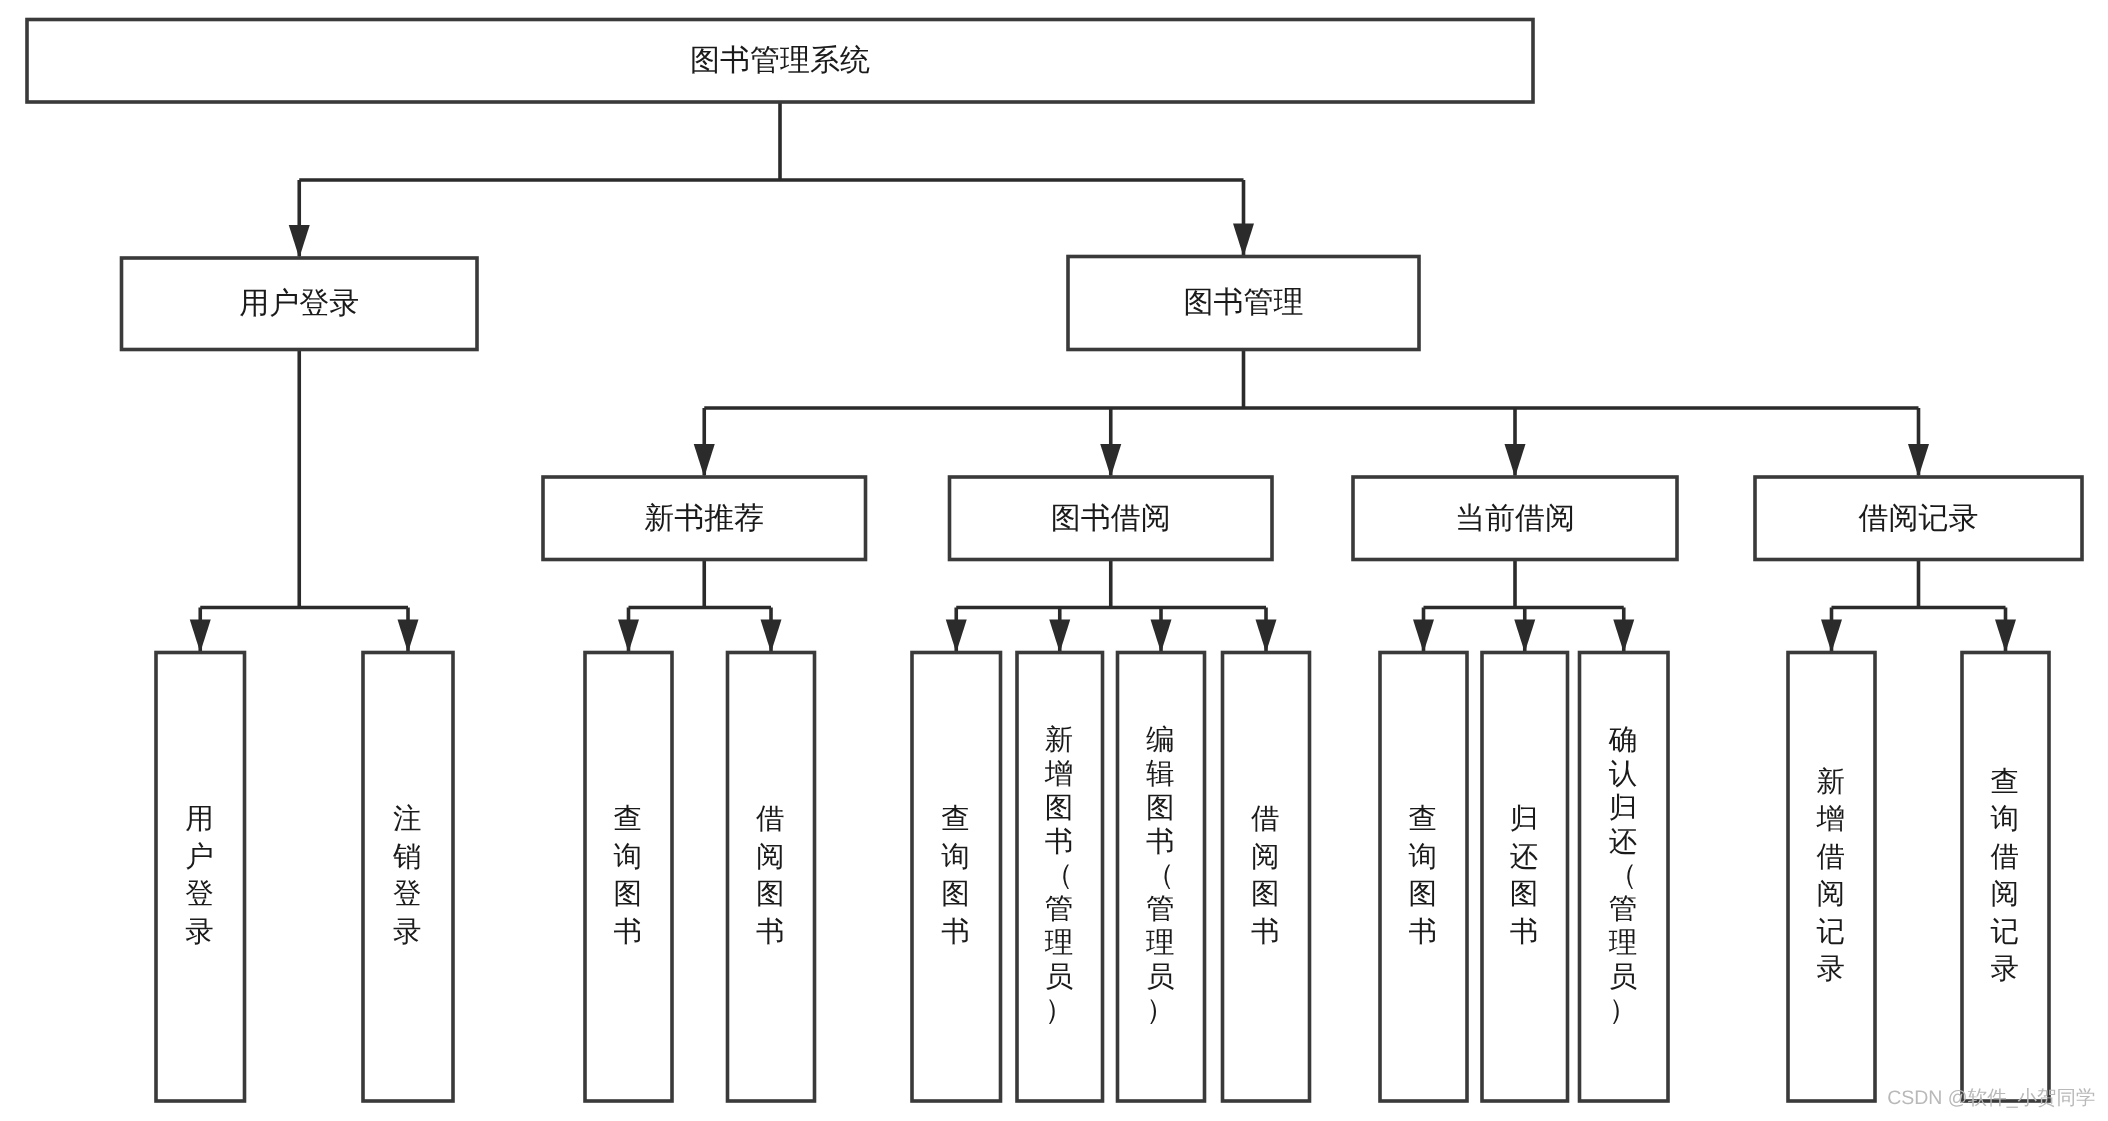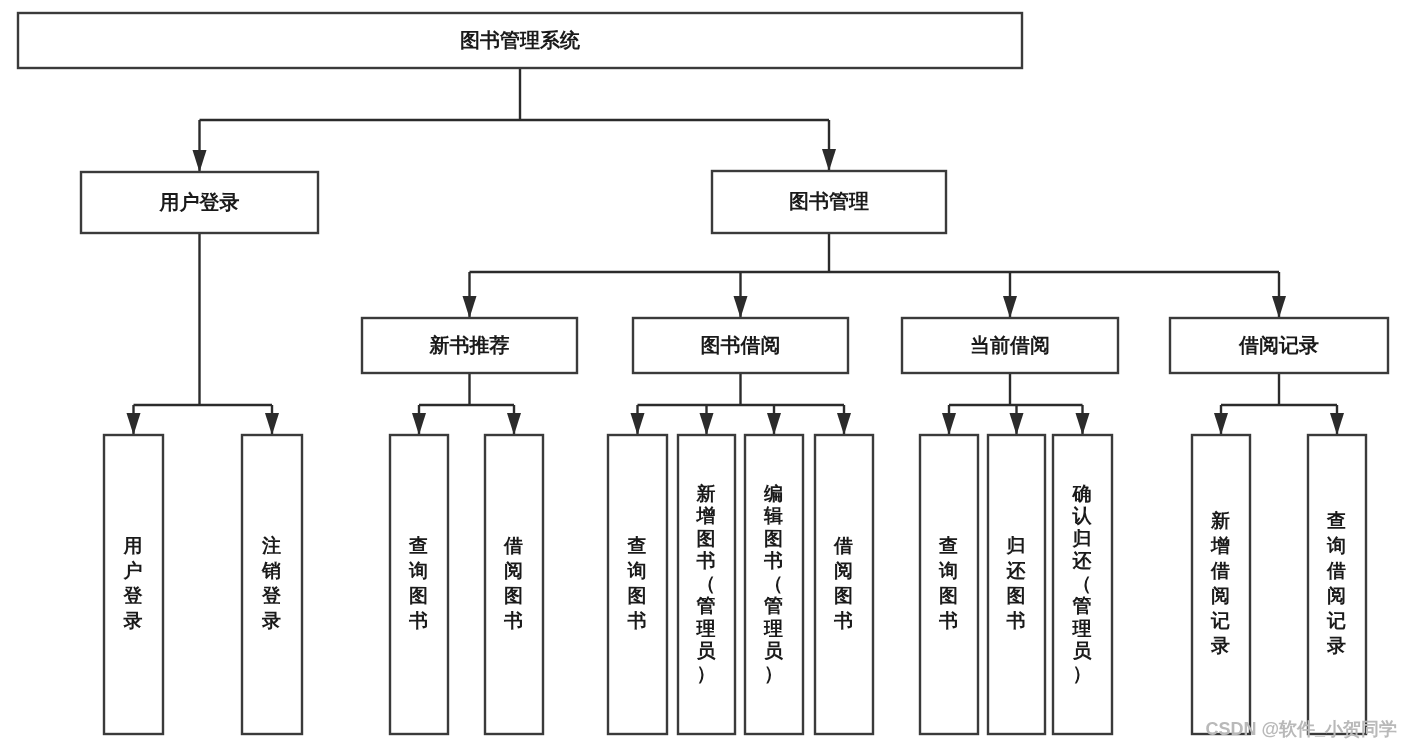--- a/index.html
+++ b/index.html
@@ -13,21 +13,20 @@
     position: relative;
     overflow: hidden;
     font-family: "Liberation Sans", "DejaVu Sans", sans-serif;
   }
   #diagram-root {
     position: absolute;
     top: 0;
     left: 0;
     width: 1405px;
     height: 747px;
-    font-weight: bold;
   }
   svg.diagram {
     display: block;
     width: 1405px;
     height: 747px;
     background: #ffffff;
   }
   .node-box {
     fill: #ffffff;
     stroke: #3a3a3a;
@@ -51,21 +50,21 @@
   }
   .arrow-head {
     fill: #2b2b2b;
     stroke: none;
   }
   .watermark {
     position: absolute;
     right: 8px;
     bottom: 6px;
     font-family: "Liberation Sans", "DejaVu Sans", sans-serif;
-    font-size: 18px;
+    font-size: 13px;
     color: #b9b9b9;
     white-space: nowrap;
     pointer-events: none;
   }
 </style>
 </head>
 <body>
 
 <div id="diagram-root">
   <svg class="diagram" viewBox="0 0 1405 747">

